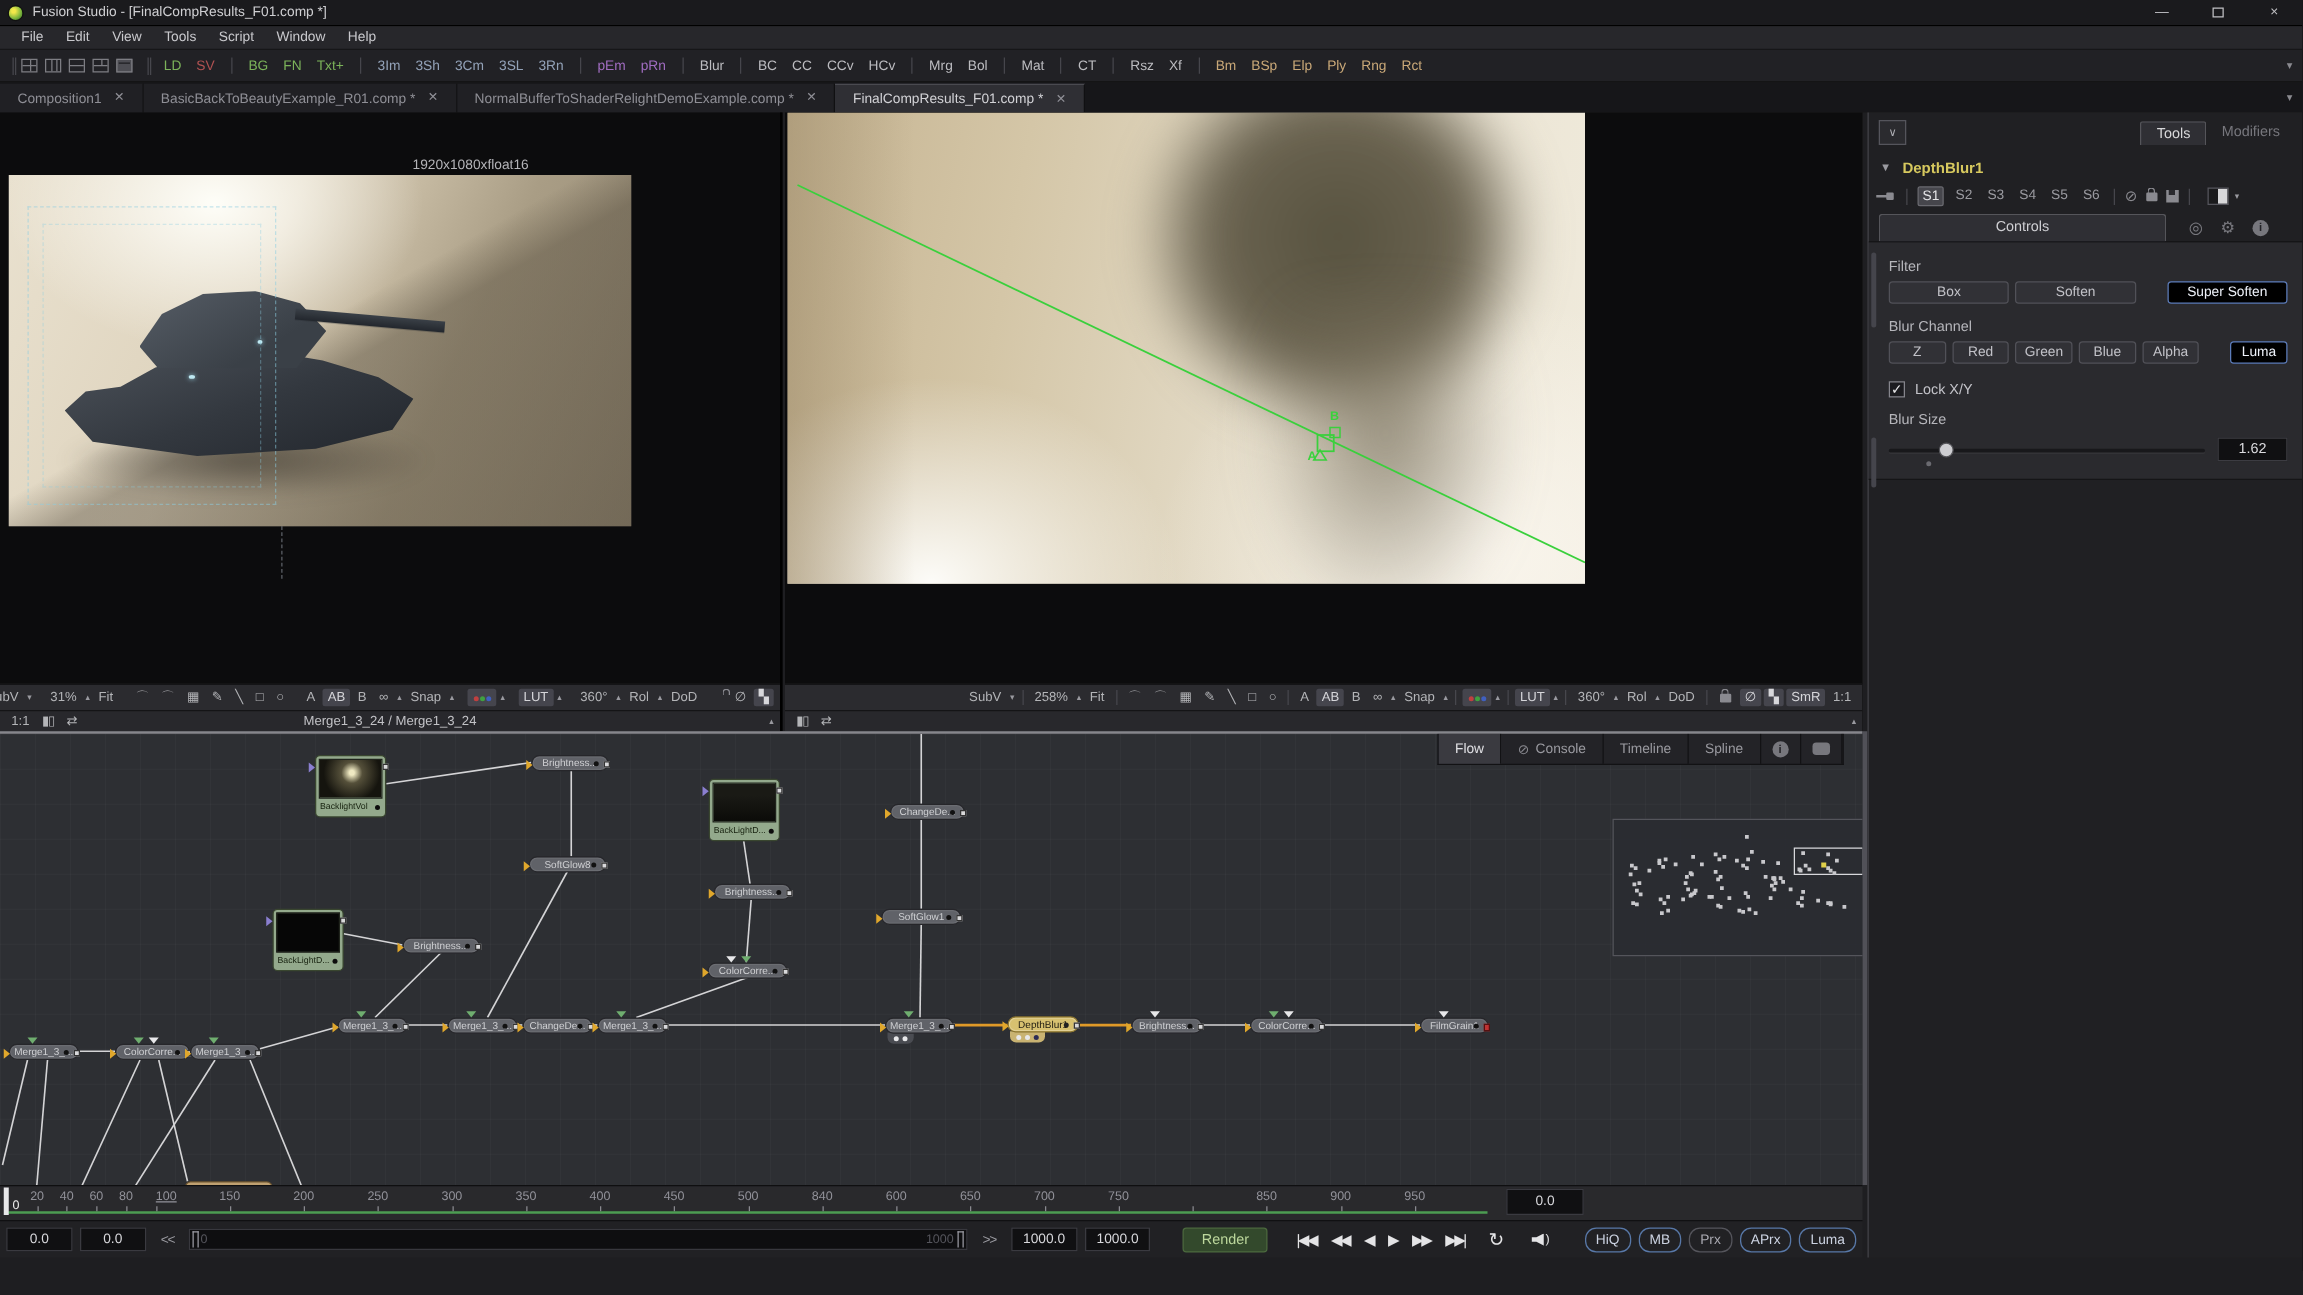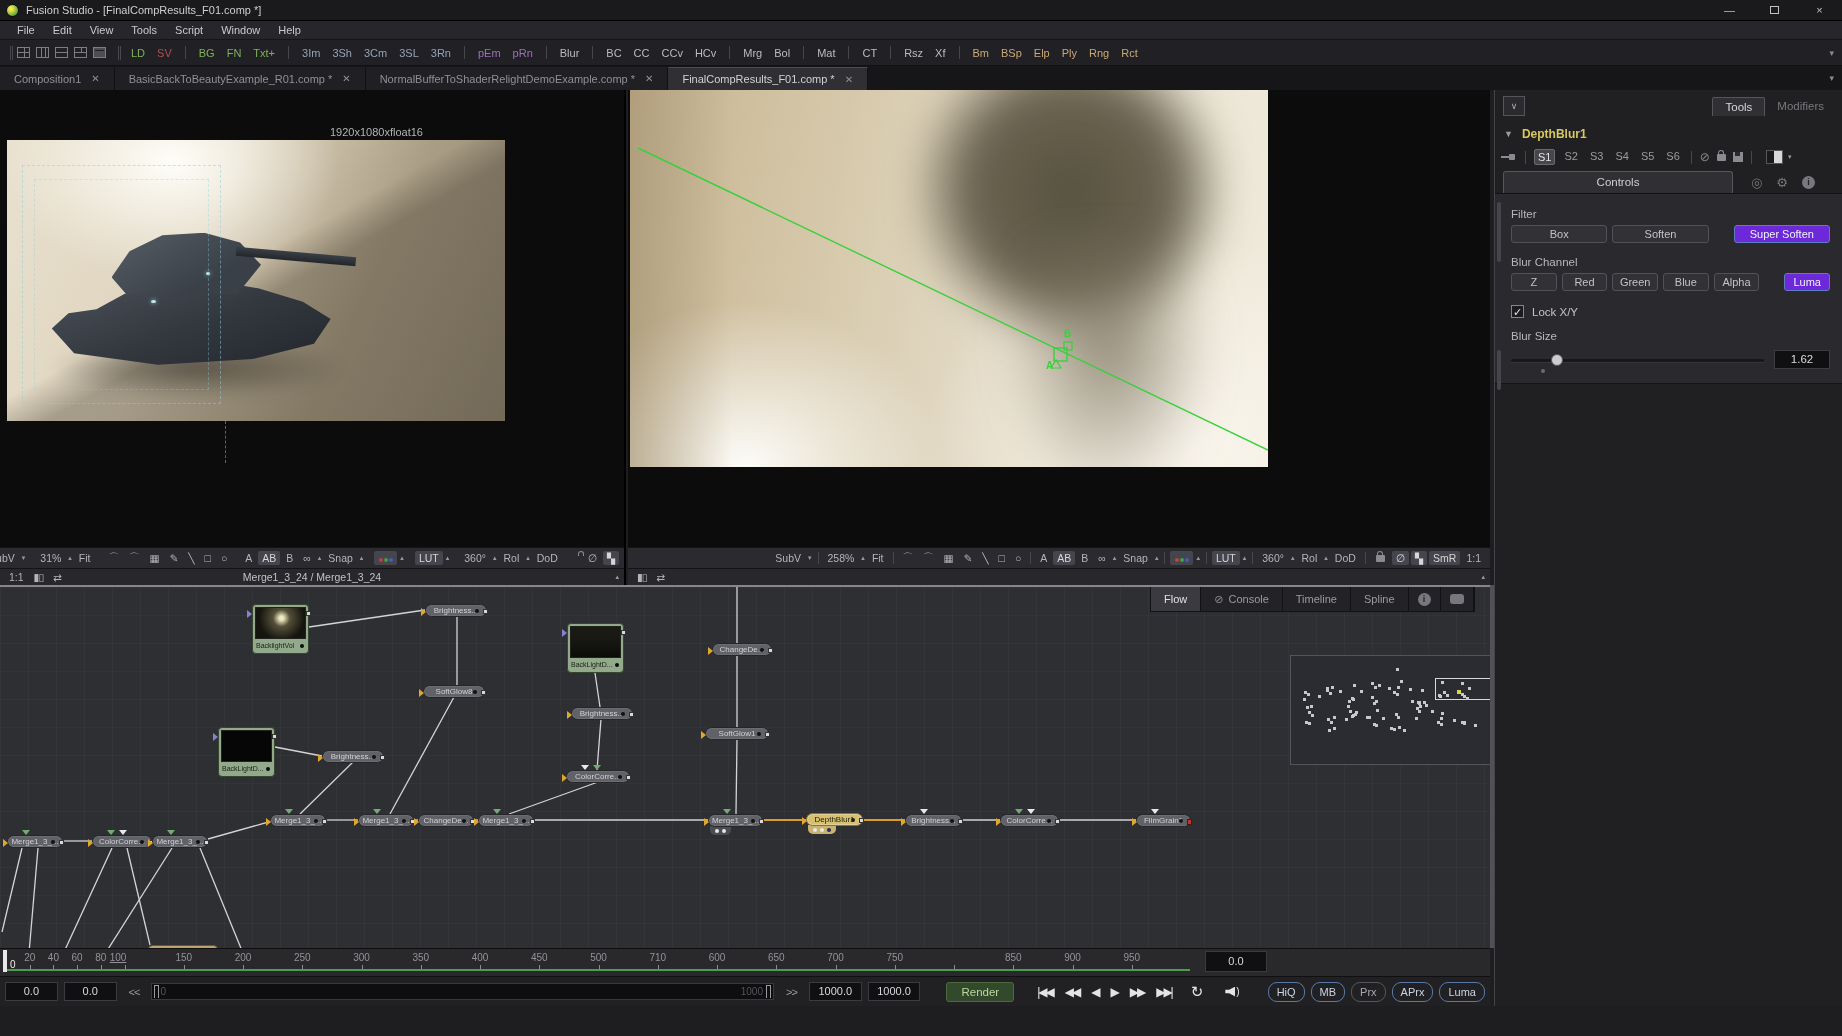--- a/index.html
+++ b/index.html
@@ -183,21 +183,21 @@
   .swatch{width:17px;height:14px;border:1px solid #55555c;background:linear-gradient(90deg,#1a1a1c 0 50%,#d8d8da 50% 100%);margin-left:6px;}
   #controls-row{display:flex;align-items:flex-end;height:24px;margin-top:2px;border-bottom:1px solid #121214;}
   #controls-tab{width:230px;height:22px;background:#2f2f34;border:1px solid #55555a;border-bottom:none;border-radius:3px 3px 0 0;margin-left:8px;color:#cfcfd3;font-size:11.5px;text-align:center;line-height:20px;}
   #controls-icons{display:flex;align-items:center;gap:14px;margin-left:18px;padding-bottom:3px;color:#77777d;font-size:13px;}
   #insp-content{position:relative;background:#2a2a2e;margin-top:0;padding:8px 12px 14px 16px;border-bottom:1px solid #151517;}
   #insp-grip{position:absolute;left:2px;top:8px;width:4px;height:60px;background:#45454c;border-radius:2px;}
   #insp-grip2{position:absolute;left:2px;top:156px;width:4px;height:40px;background:#45454c;border-radius:2px;}
   .ctl-label{font-size:11.5px;color:#b6b6bb;margin:6px 0 5px 0;}
   .btnrow{display:flex;gap:5px;}
   .fbtn{flex:1;height:18px;background:#313136;border:1px solid #515158;border-radius:3px;color:#c2c2c8;font-size:11px;text-align:center;line-height:16px;white-space:nowrap;}
-  .fbtn.sel{background:#6d28d9;border-color:#5c7cba;color:#eef2fa;margin-left:20px;}
+  .fbtn.sel{background:#000000;border-color:#5c7cba;color:#eef2fa;margin-left:20px;}
   .chkrow{display:flex;align-items:center;gap:8px;margin:14px 0 4px 0;}
   .chk{width:13px;height:13px;background:#1c1c20;border:1px solid #85858c;color:#e8e8ea;font-size:11px;line-height:12px;text-align:center;}
   .chk-label{font-size:11.5px;color:#c2c2c8;}
   .sliderrow{display:flex;align-items:center;gap:10px;margin-top:8px;}
   .sl-track{position:relative;flex:1;height:14px;}
   .sl-track .line{position:absolute;left:0;right:0;top:6px;height:3px;background:#18181b;border-radius:2px;box-shadow:0 1px 0 rgba(255,255,255,.06);}
   .sl-track .knob{position:absolute;top:1px;width:12px;height:12px;border-radius:50%;background:#cdcdd1;border:1px solid #55555a;}
   .sl-track .defdot{position:absolute;top:16px;width:4px;height:4px;border-radius:50%;background:#6a6a70;}
   .sl-val{width:56px;height:19px;background:#101012;border:1px solid #3c3c42;color:#dadade;font-size:11.5px;text-align:center;line-height:17px;}
 </style>
@@ -643,39 +643,39 @@
     <span id="playhead-label">0</span>
     <div id="ruler-val">0.0</div>
   <span class="tick-label" style="left: 29.7px;">20</span>
       <span class="tick-mark" style="left: 29.7px;"></span>
       <span class="tick-label" style="left: 53.4px;">40</span>
       <span class="tick-mark" style="left: 53.4px;"></span>
       <span class="tick-label" style="left: 77.1px;">60</span>
       <span class="tick-mark" style="left: 77.1px;"></span>
       <span class="tick-label" style="left: 100.8px;">80</span>
       <span class="tick-mark" style="left: 100.8px;"></span>
-      <span class="tick-label" style="left: 118px; text-decoration: underline;">100</span>
+      <span class="tick-label" style="left: 133px; text-decoration: underline;">100</span>
       <span class="tick-mark" style="left: 124.5px;"></span>
       <span class="tick-label" style="left: 183.75px;">150</span>
       <span class="tick-mark" style="left: 183.75px;"></span>
       <span class="tick-label" style="left: 243px;">200</span>
       <span class="tick-mark" style="left: 243px;"></span>
       <span class="tick-label" style="left: 302.25px;">250</span>
       <span class="tick-mark" style="left: 302.25px;"></span>
       <span class="tick-label" style="left: 361.5px;">300</span>
       <span class="tick-mark" style="left: 361.5px;"></span>
       <span class="tick-label" style="left: 420.75px;">350</span>
       <span class="tick-mark" style="left: 420.75px;"></span>
       <span class="tick-label" style="left: 480px;">400</span>
       <span class="tick-mark" style="left: 480px;"></span>
       <span class="tick-label" style="left: 539.25px;">450</span>
       <span class="tick-mark" style="left: 539.25px;"></span>
       <span class="tick-label" style="left: 598.5px;">500</span>
       <span class="tick-mark" style="left: 598.5px;"></span>
-      <span class="tick-label" style="left: 657.75px;">710</span>
+      <span class="tick-label" style="left: 657.75px;">840</span>
       <span class="tick-mark" style="left: 657.75px;"></span>
       <span class="tick-label" style="left: 717px;">600</span>
       <span class="tick-mark" style="left: 717px;"></span>
       <span class="tick-label" style="left: 776.25px;">650</span>
       <span class="tick-mark" style="left: 776.25px;"></span>
       <span class="tick-label" style="left: 835.5px;">700</span>
       <span class="tick-mark" style="left: 835.5px;"></span>
       <span class="tick-label" style="left: 894.75px;">750</span>
       <span class="tick-mark" style="left: 894.75px;"></span>
       <span class="tick-label" style="left: 954px; margin-top: 31px;">800</span>

